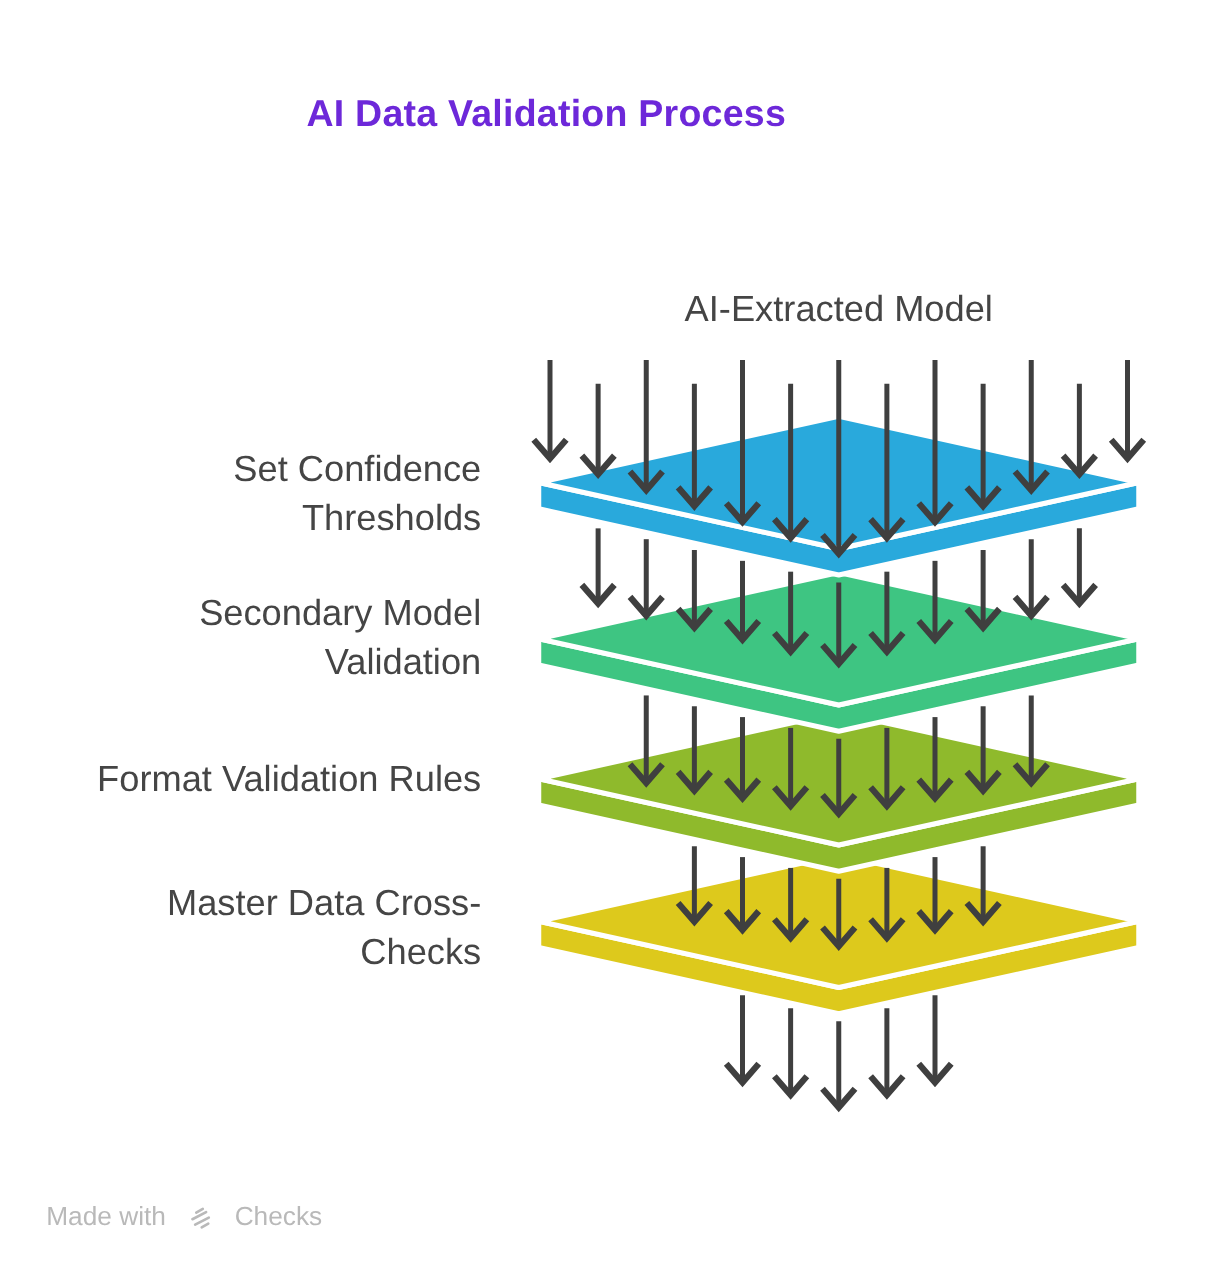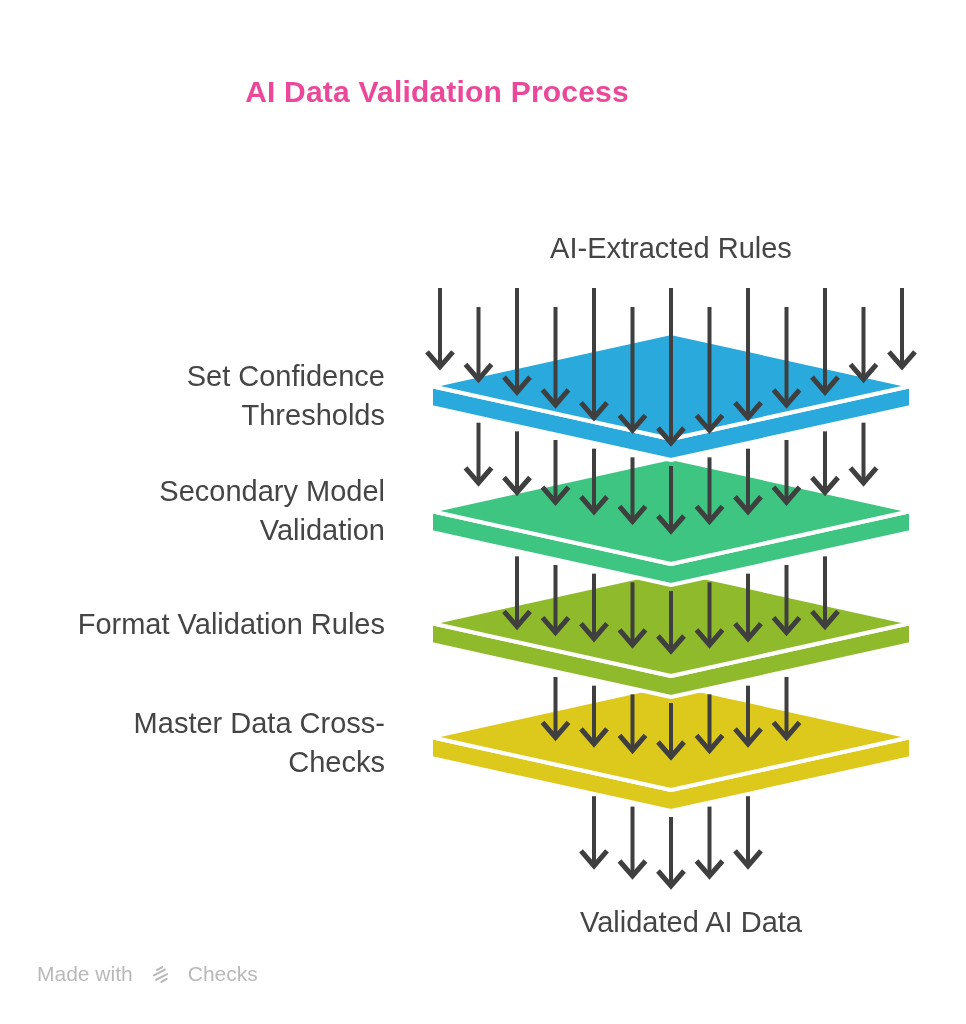--- a/index.html
+++ b/index.html
@@ -1,21 +1,21 @@
 <!DOCTYPE html>
 <html><head>
 <meta charset="utf-8">
 <style>
   html,body{margin:0;padding:0;background:#ffffff;}
   body{width:966px;height:1024px;position:relative;overflow:hidden;
        font-family:"Liberation Sans", sans-serif;}
   .canvas{position:absolute;inset:0;}
   #funnel{position:absolute;left:0;top:0;}
   .title{position:absolute;left:37px;top:75px;width:800px;text-align:center;
-         font-size:30px;font-weight:700;color:#ec4899;letter-spacing:0.2px;}
+         font-size:30px;font-weight:700;color:#6d28d9;letter-spacing:0.2px;}
   .io-label{position:absolute;width:400px;text-align:center;font-size:29px;color:#454545;}
   .io-label.input{left:471px;top:232px;}
   .io-label.output{left:491px;top:906px;}
   .side-label{position:absolute;right:581px;width:420px;text-align:right;
               font-size:29px;line-height:39px;color:#454545;white-space:pre-line;}
   .side-label.s0{top:357px;}
   .side-label.s1{top:472px;}
   .side-label.s2{top:605px;}
   .side-label.s3{top:704px;}
   .watermark{position:absolute;left:37px;top:962px;display:flex;align-items:center;
@@ -123,31 +123,30 @@
       <line x1="671" y1="817" x2="671" y2="884" stroke="#3F3F3F" stroke-width="4"></line>
       <polyline points="658,871 671,886 684,871" fill="none" stroke="#3F3F3F" stroke-width="5"></polyline>
       <line x1="709.5" y1="806.605" x2="709.5" y2="873.99" stroke="#3F3F3F" stroke-width="4"></line>
       <polyline points="696.5,860.99 709.5,875.99 722.5,860.99" fill="none" stroke="#3F3F3F" stroke-width="5"></polyline>
       <line x1="748" y1="796.21" x2="748" y2="863.98" stroke="#3F3F3F" stroke-width="4"></line>
       <polyline points="735,850.98 748,865.98 761,850.98" fill="none" stroke="#3F3F3F" stroke-width="5"></polyline>
     </svg>
 
   <div class="title">AI Data Validation Process</div>
 
-  <div class="io-label input">AI-Extracted Rules</div>
+  <div class="io-label input">AI-Extracted Model</div>
 
   <div class="side-label s0">Set Confidence
 Thresholds</div>
   <div class="side-label s1">Secondary Model
 Validation</div>
   <div class="side-label s2">Format Validation Rules</div>
   <div class="side-label s3">Master Data Cross-
 Checks</div>
 
-  <div class="io-label output">Validated AI Data</div>
 
   <div class="watermark">
     <span>Made with</span>
     <svg class="napkin-icon" width="21" height="21" viewBox="0 0 24 24">
       <g stroke="#b9b9b9" stroke-width="2.4" stroke-linecap="round" fill="none">
         <path d="M8 7 L14 3.5"></path>
         <path d="M4.5 13 L17 6.5"></path>
         <path d="M7 18 L19.5 11.5"></path>
         <path d="M13 20.5 L19 17"></path>
       </g>

